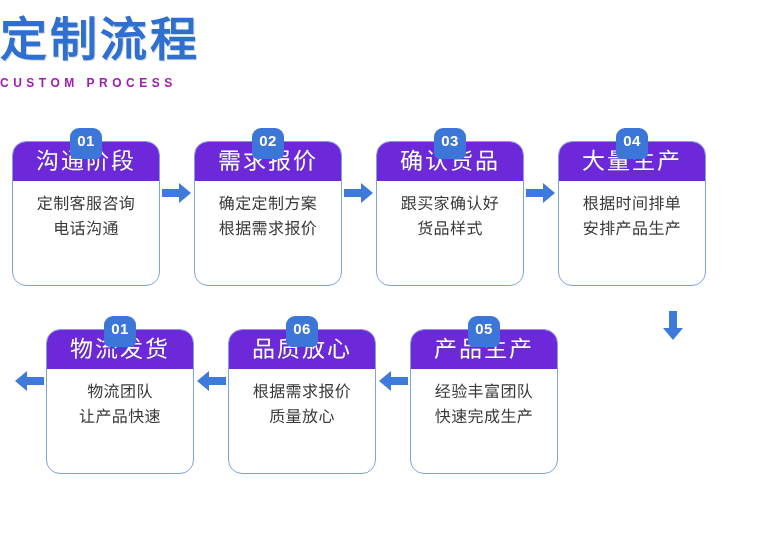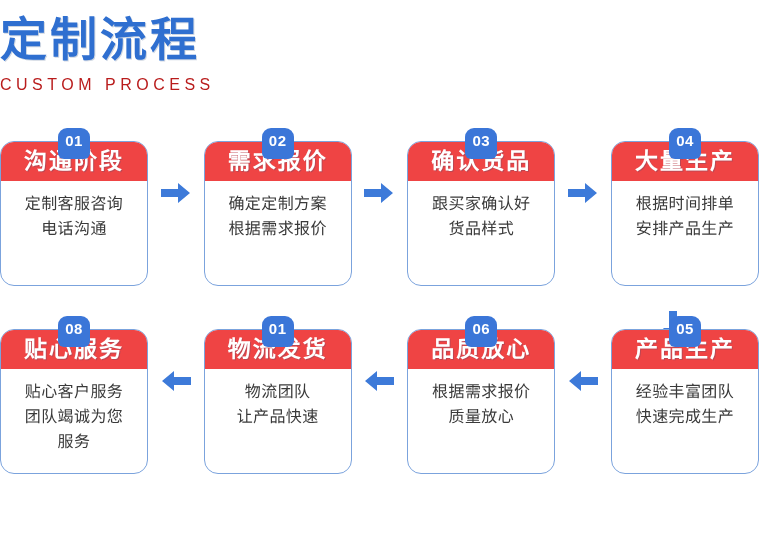--- a/index.html
+++ b/index.html
@@ -25,39 +25,38 @@
   .page-title {
     font-size: 47px;
     font-weight: 700;
     color: #2f6fd0;
     letter-spacing: 3px;
     line-height: 1.12;
     margin: 0;
     text-shadow: 1px 1px 0 rgba(120,140,170,.35);
   }
   .page-subtitle {
-    font-size: 16px;
-    color: #b91c1c;
+    font-size: 12px;
+    color: #a21caf;
     letter-spacing: 4.5px;
     margin-top: 9px;
-    font-weight: 400;
+    font-weight: 700;
   }
 
   
   .flow {
     position: absolute;
     left: 0;
     top: 128px;
     width: 759px;
   }
   .row {
     display: flex;
     align-items: flex-start;
-    justify-content: space-between;
-    padding: 0 0;
+    padding: 0 12px;
     box-sizing: border-box;
   }
   .row-bottom {
     margin-top: 30px;
   }
 
   
   .card-wrap {
     position: relative;
     width: 148px;
@@ -85,24 +84,24 @@
     position: relative;
     width: 148px;
     box-sizing: border-box;
     border: 1px solid #7ba3dd;
     border-radius: 14px;
     background: #ffffff;
     overflow: hidden;
     z-index: 2;
   }
   .card-head {
-    background: #ef4444;
+    background: #6d28d9;
     color: #ffffff;
     font-size: 23px;
-    font-weight: 700;
+    font-weight: 400;
     letter-spacing: 2px;
     text-align: center;
     height: 39px;
     line-height: 39px;
     border-radius: 12px 12px 0 0;
     text-shadow: 1px 1px 0 rgba(60,80,120,.28);
   }
   .card-body {
     min-height: 104px;
     padding: 11px 6px 10px 6px;
@@ -217,31 +216,20 @@
 
     <div class="arrow-down-wrap">
       <svg class="arrow-glyph" width="22" height="30" viewBox="0 0 22 30" aria-hidden="true">
         <path d="M7 0 H15 V17 H21 L11 29 L1 17 H7 Z" fill="#3d7ad9"></path>
       </svg>
     </div>
   </div>
 
   <div class="row row-bottom">
 
-    <div class="card-wrap">
-      <div class="badge">08</div>
-      <div class="card">
-        <div class="card-head">贴心服务</div>
-        <div class="card-body">
-          <span class="line">贴心客户服务</span>
-          <span class="line">团队竭诚为您</span>
-          <span class="line">服务</span>
-        </div>
-      </div>
-    </div>
 
     <div class="arrow-h">
       <svg class="arrow-glyph" width="30" height="22" viewBox="0 0 30 22" aria-hidden="true">
         <path d="M30 7 H13 V1 L1 11 L13 21 V15 H30 Z" fill="#3d7ad9"></path>
       </svg>
     </div>
 
     <div class="card-wrap">
       <div class="badge">01</div>
       <div class="card">

